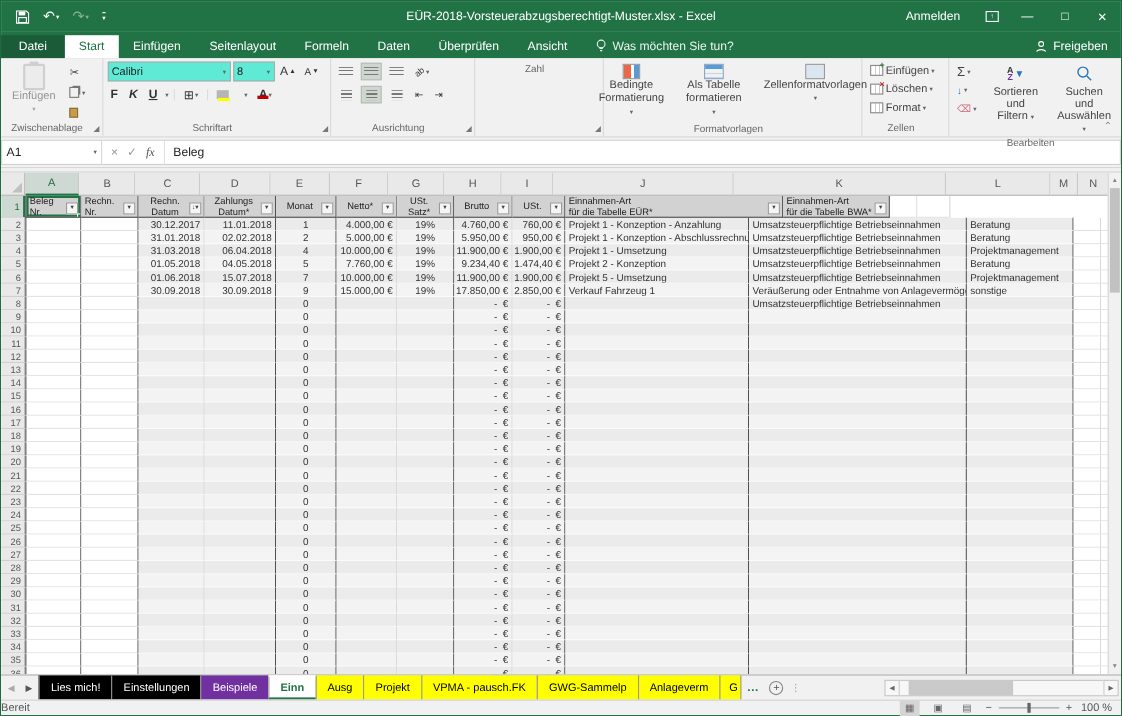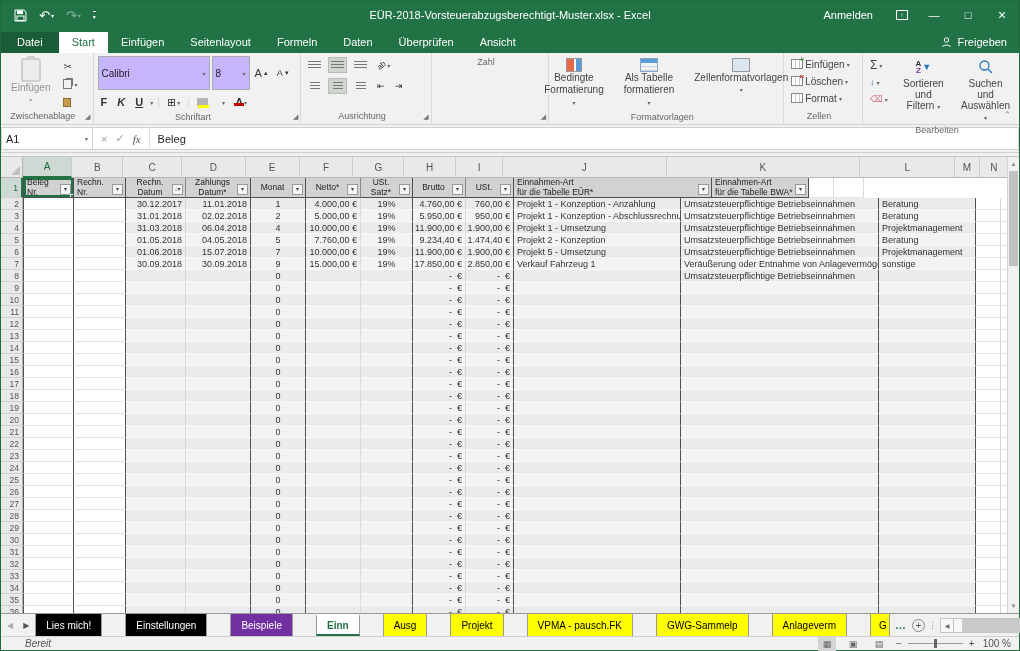--- a/index.html
+++ b/index.html
@@ -32,21 +32,21 @@
   .ribbon { height:72px; background:#f1f1f1; border-bottom:1px solid #d5d5d5; display:flex; flex:0 0 auto; position:relative; }
   .rgroup { display:flex; flex-direction:column; border-right:1px solid #dadada; padding:3px 4px 1px; position:relative; }
   .rgroup-body { flex:1; display:flex; align-items:flex-start; gap:4px; }
   .rgroup-label { text-align:center; font-size:9px; color:#666; padding:1px 10px 2px 2px; white-space:nowrap; }
   .launcher { position:absolute; right:2px; bottom:3px; font-size:7px; color:#777; }
   .bigbtn { display:flex; flex-direction:column; align-items:center; justify-content:flex-start; padding:2px 6px; font-size:10px; color:#444; text-align:center; line-height:12px; }
   .bigbtn .caret { font-size:6px; color:#666; }
   .smallcol { display:flex; flex-direction:column; gap:2px; padding-top:2px; }
   .smallbtn { height:16px; display:flex; align-items:center; gap:2px; padding:0 3px; font-size:10px; color:#444; }
   .caret { font-size:6px; color:#666; }
-  .combo { background:#c4b5fd; border:1px solid #ababab; height:34px; display:flex; align-items:center; font-size:10px; color:#222; padding:0 3px; }
+  .combo { background:#5eead4; border:1px solid #ababab; height:18px; display:flex; align-items:center; font-size:10px; color:#222; padding:0 3px; }
   .combo .caret { margin-left:auto; }
   .fontrow { display:flex; gap:2px; }
   .fmtrow { display:flex; gap:4px; align-items:center; height:18px; }
   .fmtbtn { font-size:11px; color:#333; padding:0 3px; display:flex; align-items:center; gap:1px; }
   .bold-f { font-weight:bold; }
   .ital-k { font-style:italic; font-weight:bold; }
   .und-u { text-decoration:underline; font-weight:bold; }
   .colorbar { display:inline-block; width:11px; height:3px; margin-top:9px; margin-left:-11px; }
   .icon-lines { width:13px; height:9px; background:repeating-linear-gradient(#777 0 1px, transparent 1px 3px); }
   .icon-lines.short { background:repeating-linear-gradient(#777 0 1px, transparent 1px 3px); width:10px; }
@@ -120,21 +120,21 @@
   .addsheet { display:flex; align-items:center; justify-content:center; width:20px; }
   .addsheet .circ { width:13px; height:13px; border:1px solid #888; border-radius:50%; color:#555; font-size:10px; line-height:11px; text-align:center; }
   .tdots { display:flex; align-items:center; color:#999; padding:0 3px; font-size:9px; }
   .hscroll { margin-left:auto; display:flex; align-items:center; padding-right:2px; }
   .hs-btn { width:14px; height:15px; border:1px solid #c5c5c5; background:#f7f7f7; display:flex; align-items:center; justify-content:center; font-size:6px; color:#666; }
   .hs-track { width:185px; height:15px; background:#f7f7f7; border:1px solid #c5c5c5; border-left:none; border-right:none; position:relative; }
   .hs-thumb { position:absolute; left:8px; top:0; width:95px; height:13px; background:#c9c9c9; }
 
   
   .statusbar { height:16px; background:#f1f1f1; border-top:1px solid #d0d0d0; display:flex; align-items:center; font-size:10px; color:#555; flex:0 0 auto; border-bottom:2px solid #217346; }
-  .status-left { padding-left:24px;font-style:italic; }
+  .status-left { padding-left:0; }
   .status-right { margin-left:auto; display:flex; align-items:center; gap:8px; padding-right:8px; }
   .viewbtn { width:18px; height:14px; display:flex; align-items:center; justify-content:center; font-size:9px; color:#666; }
   .viewbtn.active { background:#d5d5d5; }
   .zoomslider { display:flex; align-items:center; gap:6px; }
   .zs-track { width:55px; height:1px; background:#999; position:relative; }
   .zs-thumb { position:absolute; left:26px; top:-4px; width:3px; height:9px; background:#666; }
   svg { display:block; }
 </style>
 </head>
 <body>
@@ -170,20 +170,27 @@
 
   <div class="menubar">
     <span class="mtab file">Datei</span>
     <span class="mtab active">Start</span>
     <span class="mtab">Einfügen</span>
     <span class="mtab">Seitenlayout</span>
     <span class="mtab">Formeln</span>
     <span class="mtab">Daten</span>
     <span class="mtab">Überprüfen</span>
     <span class="mtab">Ansicht</span>
+    <span class="tellme">
+      <svg width="11" height="13" viewBox="0 0 11 13">
+          <circle cx="5.5" cy="5" r="3.5" fill="none" stroke="#eaf3ee"></circle>
+          <path d="M4 9h3M4.5 11h2" stroke="#eaf3ee"></path>
+        </svg>
+      <span>Was möchten Sie tun?</span>
+    </span>
     <span class="share-btn">
       <svg width="11" height="11" viewBox="0 0 11 11">
           <circle cx="5.5" cy="3" r="2.2" fill="none" stroke="#fff"></circle>
           <path d="M1.5 10c.5-2.5 7.5-2.5 8 0" fill="none" stroke="#fff"></path>
         </svg>
       <span>Freigeben</span>
     </span>
   </div>
 
   <div class="ribbon">
@@ -1022,21 +1029,21 @@
       <span class="vs-track"></span>
       <span class="vs-btn">▼</span>
     </div>
   </div>
 
   <div class="tabbar">
     <span class="tnav">
       <span class="dim">◀</span>
       <span>▶</span>
     </span>
-    <span style="display:flex;gap:24px;">
+    <span style="display:flex;">
         <span class="sheettab" style="background: rgb(0, 0, 0); color: rgb(255, 255, 255);">Lies mich!</span>
         <span class="sheettab" style="background: rgb(0, 0, 0); color: rgb(255, 255, 255);">Einstellungen</span>
         <span class="sheettab" style="background: rgb(112, 48, 160); color: rgb(255, 255, 255);">Beispiele</span>
         <span class="sheettab active">Einn</span>
         <span class="sheettab" style="background: rgb(255, 255, 0); color: rgb(0, 0, 0);">Ausg</span>
         <span class="sheettab" style="background: rgb(255, 255, 0); color: rgb(0, 0, 0);">Projekt</span>
         <span class="sheettab" style="background: rgb(255, 255, 0); color: rgb(0, 0, 0);">VPMA - pausch.FK</span>
         <span class="sheettab" style="background: rgb(255, 255, 0); color: rgb(0, 0, 0);">GWG-Sammelp</span>
         <span class="sheettab" style="background: rgb(255, 255, 0); color: rgb(0, 0, 0);">Anlageverm</span>
         <span class="sheettab partial" style="background: rgb(255, 255, 0); color: rgb(0, 0, 0);">G</span>

